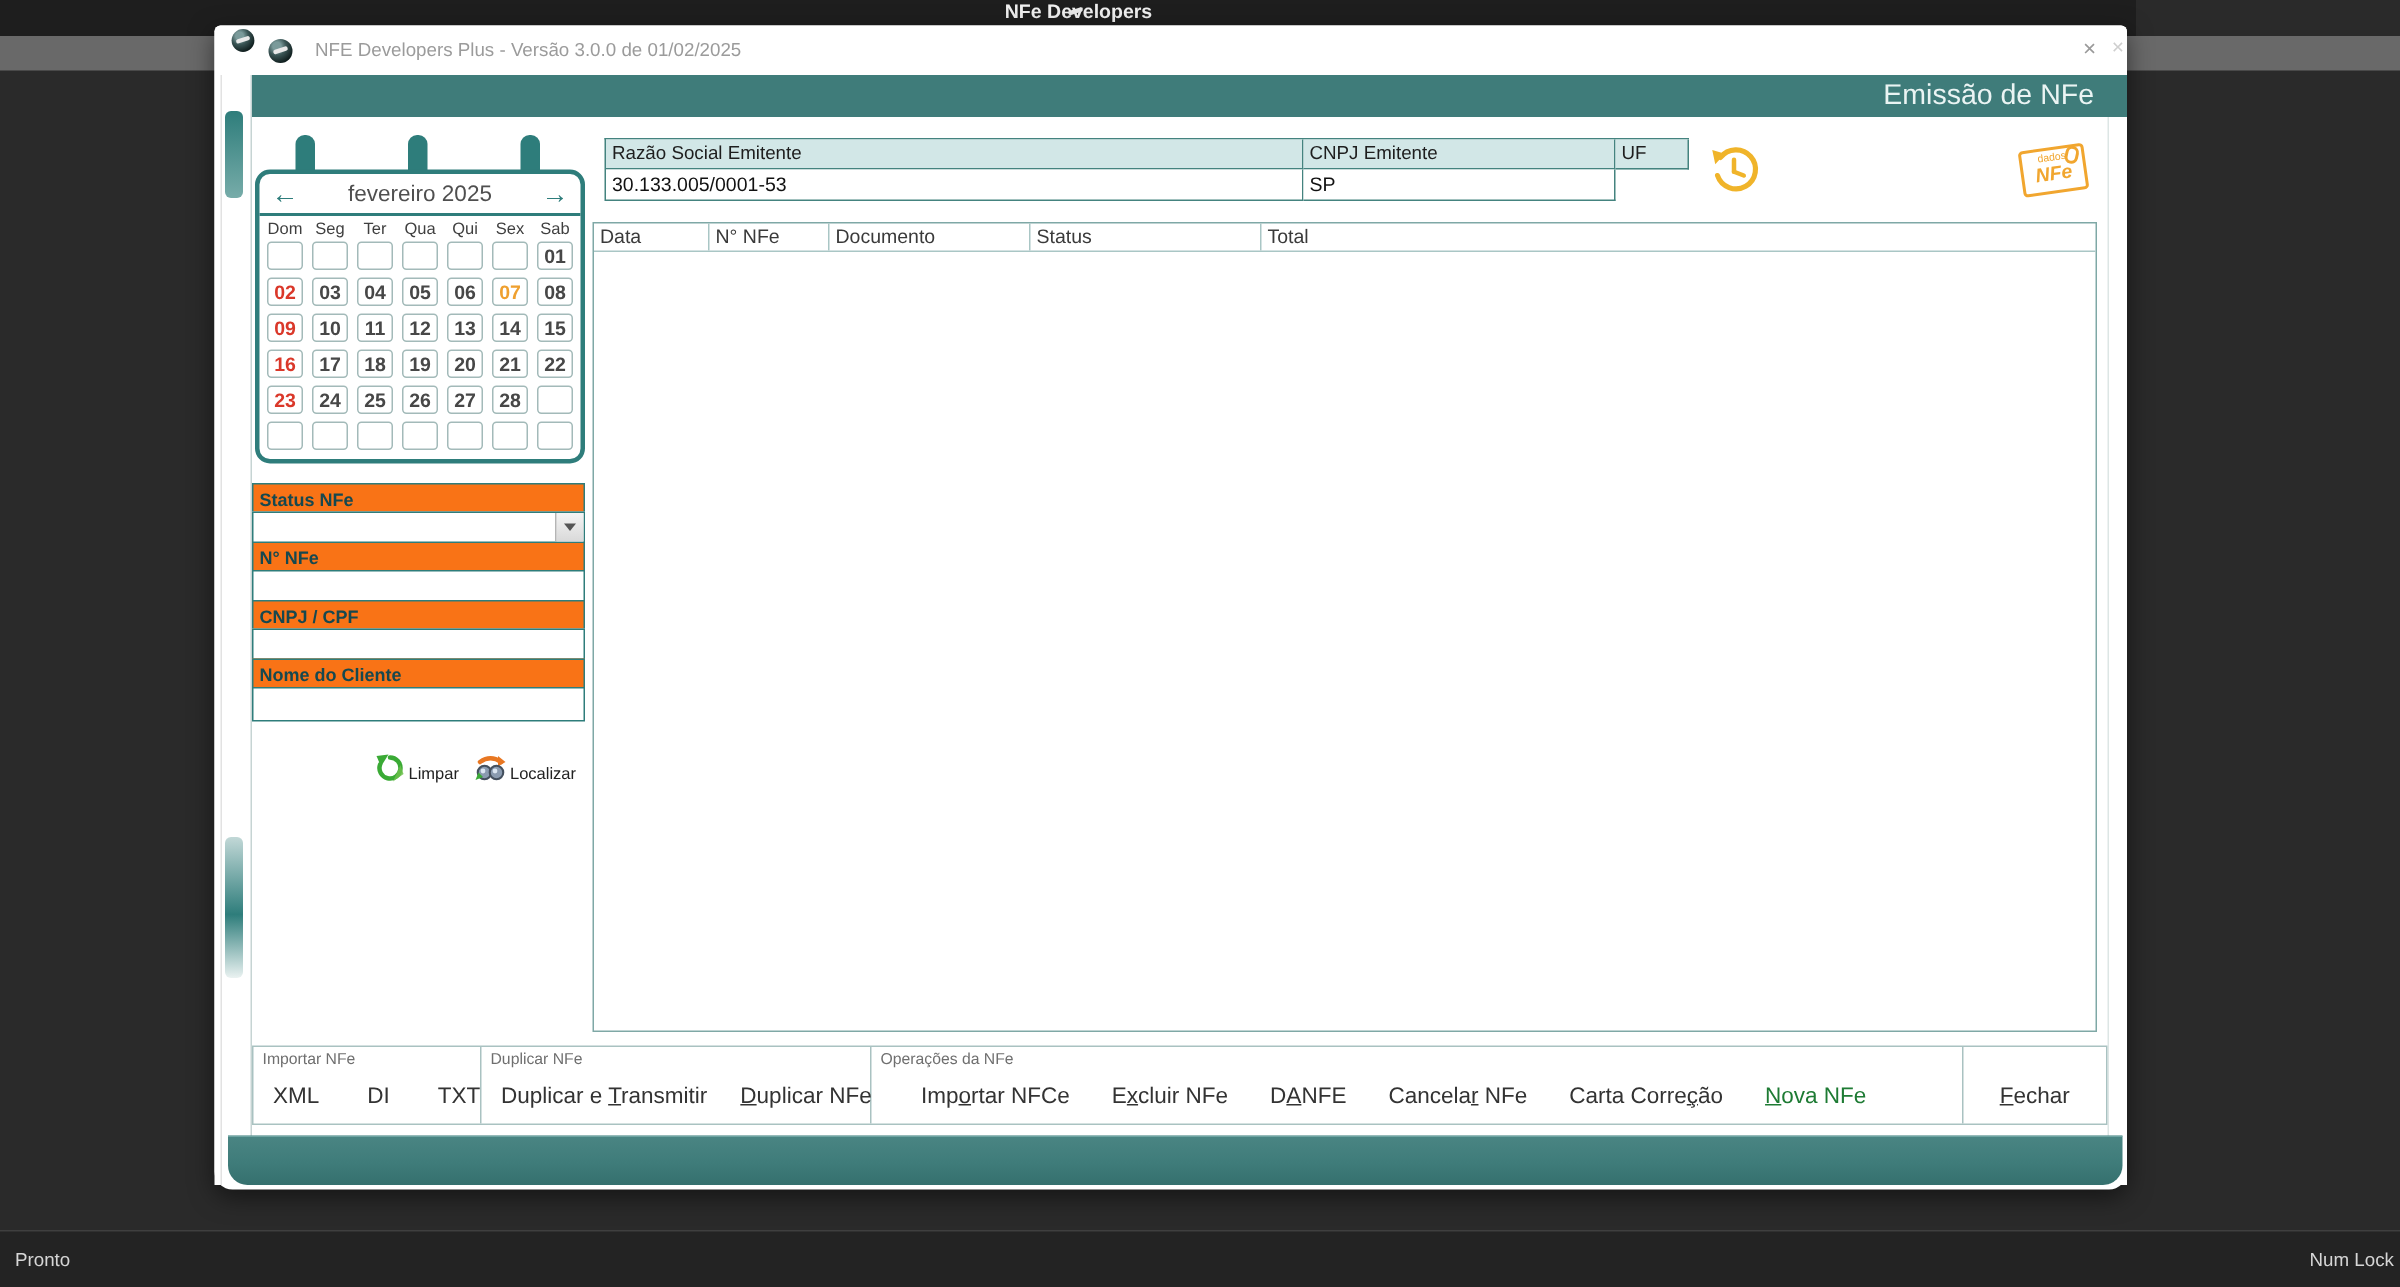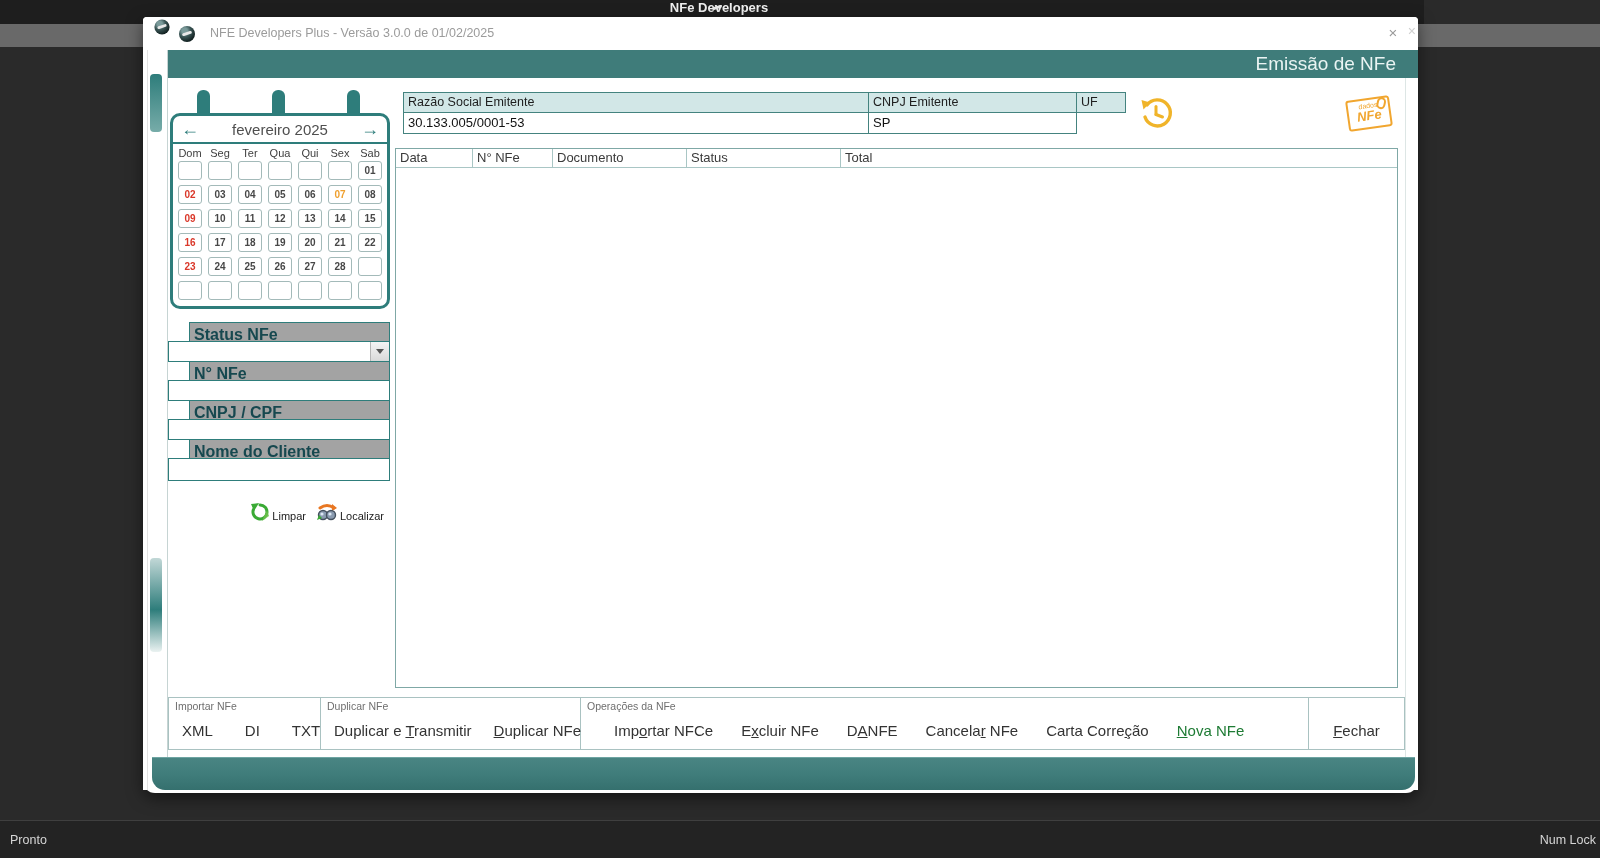--- a/index.html
+++ b/index.html
@@ -42,27 +42,27 @@
 
   
   .ring { position:absolute; width:13px; height:27px; top:73px; background:#2e7d7b; border-radius:6px 6px 3px 3px; }
   .cal-card { position:absolute; left:27px; top:96px; width:220px; height:196px; background:#fff; border:3px solid #2e7d7b; border-radius:10px; }
   .cal-head { height:28px; border-bottom:2px solid #2e7d7b; display:flex; align-items:center; }
   .cal-arrow { width:34px; text-align:center; color:#2e7d7b; font-weight:bold; font-size:18px; line-height:26px; }
   .cal-month { flex:1; text-align:center; font-size:15px; color:#4f4f4f; }
   .dn-row { display:grid; grid-template-columns:repeat(7,24px); column-gap:6px; margin:3px 0 2px 5px; }
   .dn { text-align:center; font-size:11px; color:#3f3f3f; }
   .cal-grid { display:grid; grid-template-columns:repeat(7,24px); grid-auto-rows:19px; gap:5px 6px; margin:2px 0 0 5px; }
-  .cc { border:1.5px solid #a3bab9; border-radius:3px; background:#fff; display:flex; align-items:center; justify-content:center; font-size:10px; font-weight:bold; color:#474747; }
+  .cc { border:1.5px solid #a3bab9; border-radius:3px; background:#fff; display:flex; align-items:center; justify-content:center; font-size:13px; font-weight:bold; color:#474747; }
   .cc[data-type="sun"] { color:#da382a; }
   .cc[data-type="today"] { color:#efa02f; }
 
   
   .filters { position:absolute; left:25px; top:305px; width:222px; }
-  .f-head { height:20px; background:#a3a3a3; border:1px solid #2e7d7b; margin-top:-1px; font-size:16px; font-weight:bold; color:#16484f; padding:3px 0 0 4px;margin-left:21px; }
+  .f-head { height:20px; background:#f97316; border:1px solid #2e7d7b; margin-top:-1px; font-size:12px; font-weight:bold; color:#16484f; padding:3px 0 0 4px; }
   .f-head:first-child { margin-top:0; }
   .f-field { height:21px; background:#fff; border:1px solid #2e7d7b; margin-top:-1px; width:100%; font-size:13px; padding-left:4px; font-family:"Liberation Sans", sans-serif; outline:none; display:block; }
   .f-field.tall { height:23px; }
   .combo { position:relative; height:21px; border:1px solid #2e7d7b; margin-top:-1px; background:#fff; }
   .combo-btn { position:absolute; right:0; top:0; width:19px; height:100%; background:linear-gradient(180deg,#f4f4f4,#d9d9d9); border-left:1px solid #b5b5b5; display:flex; align-items:center; justify-content:center; }
   .chev { width:0; height:0; border-left:4px solid transparent; border-right:4px solid transparent; border-top:5px solid #555; }
 
   .search-row { position:absolute; left:25px; top:483px; width:222px; height:24px; display:flex; justify-content:flex-end; align-items:center; gap:10px; padding-right:6px; }
   .mini-btn { display:flex; align-items:flex-end; gap:2px; font-size:11px; color:#222; }
 

